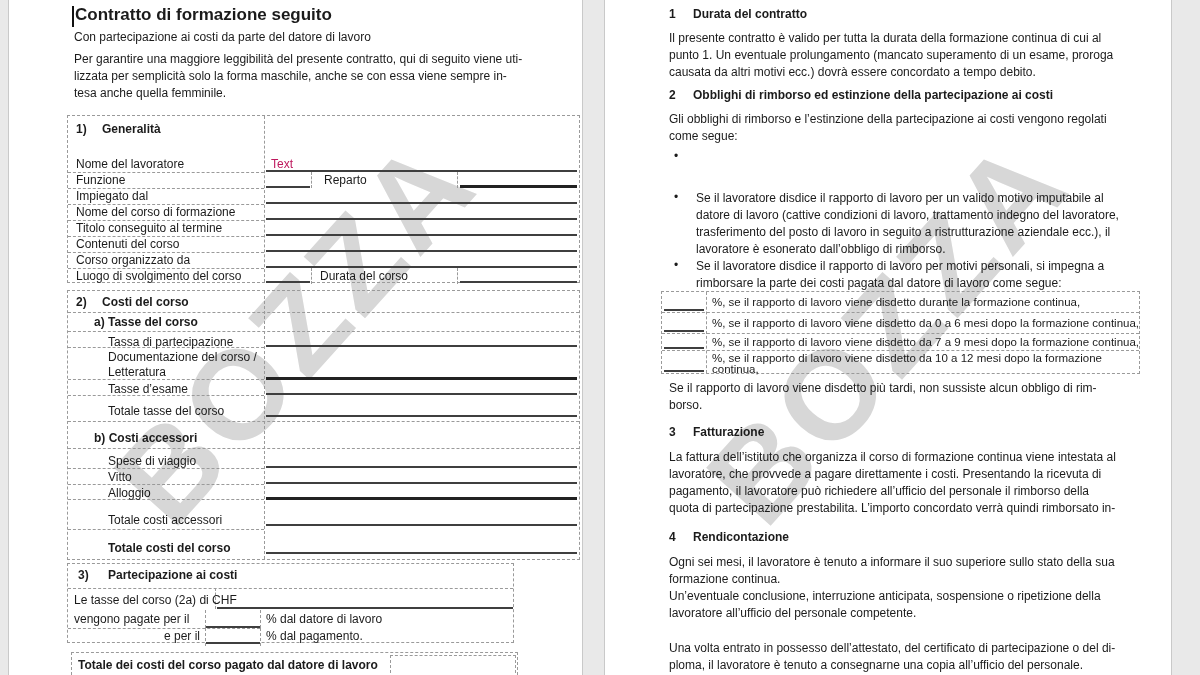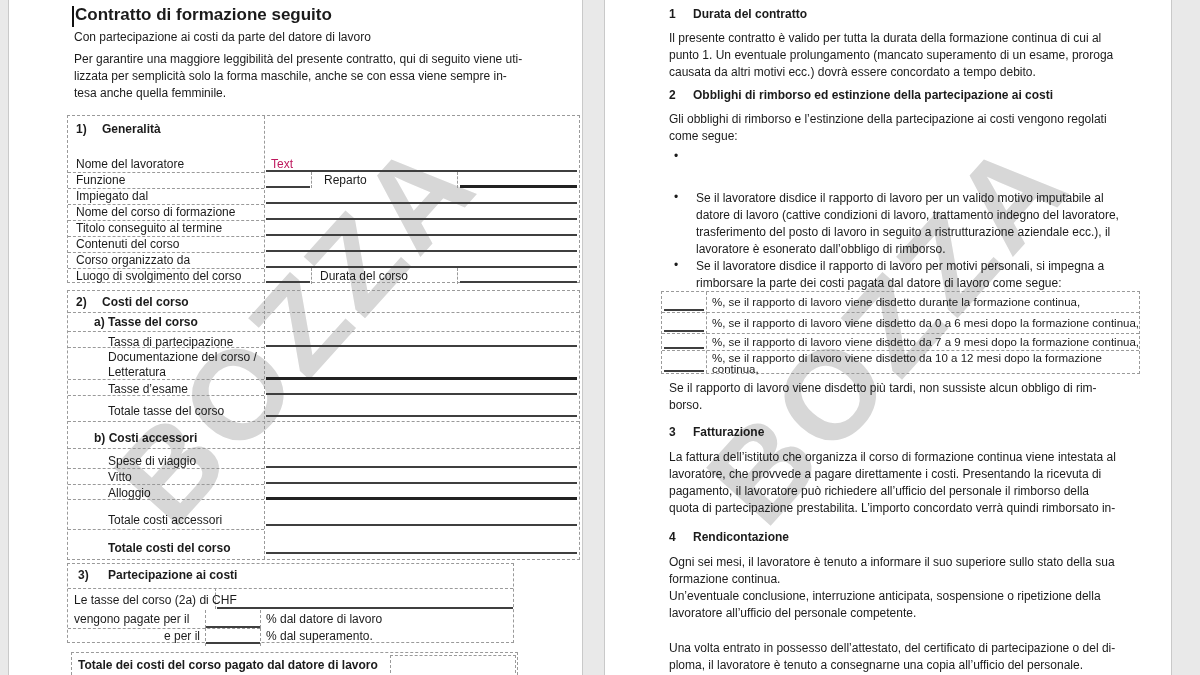--- a/index.html
+++ b/index.html
@@ -156,21 +156,21 @@
     <div class="vd" style="left:137px;top:46px;height:18px"></div>
     <div class="vd" style="left:192px;top:46px;height:18px"></div>
     <div class="ul" style="left:138px;top:62px;width:54px"></div>
     <div class="lbl" style="left:198px;top:48px">% dal datore di lavoro</div>
     <div class="hd" style="left:0;top:64px;width:192px"></div>
 
     <div class="lbl" style="left:6px;top:65px;width:126px;text-align:right">e per il</div>
     <div class="vd" style="left:137px;top:64px;height:18px"></div>
     <div class="vd" style="left:192px;top:64px;height:18px"></div>
     <div class="ul" style="left:138px;top:78px;width:54px"></div>
-    <div class="lbl" style="left:198px;top:65px">% dal superamento.</div>
+    <div class="lbl" style="left:198px;top:65px">% dal pagamento.</div>
   </div>
 
   <div class="box" style="left:62px;top:652px;width:447px;height:28px">
     <div class="lbl b" style="left:6px;top:5px">Totale dei costi del corso pagato dal datore di lavoro</div>
     <div class="box" style="left:318px;top:2px;width:126px;height:23px"></div>
 
   </div>
 </div>
 
 <div class="page" id="pageR">

